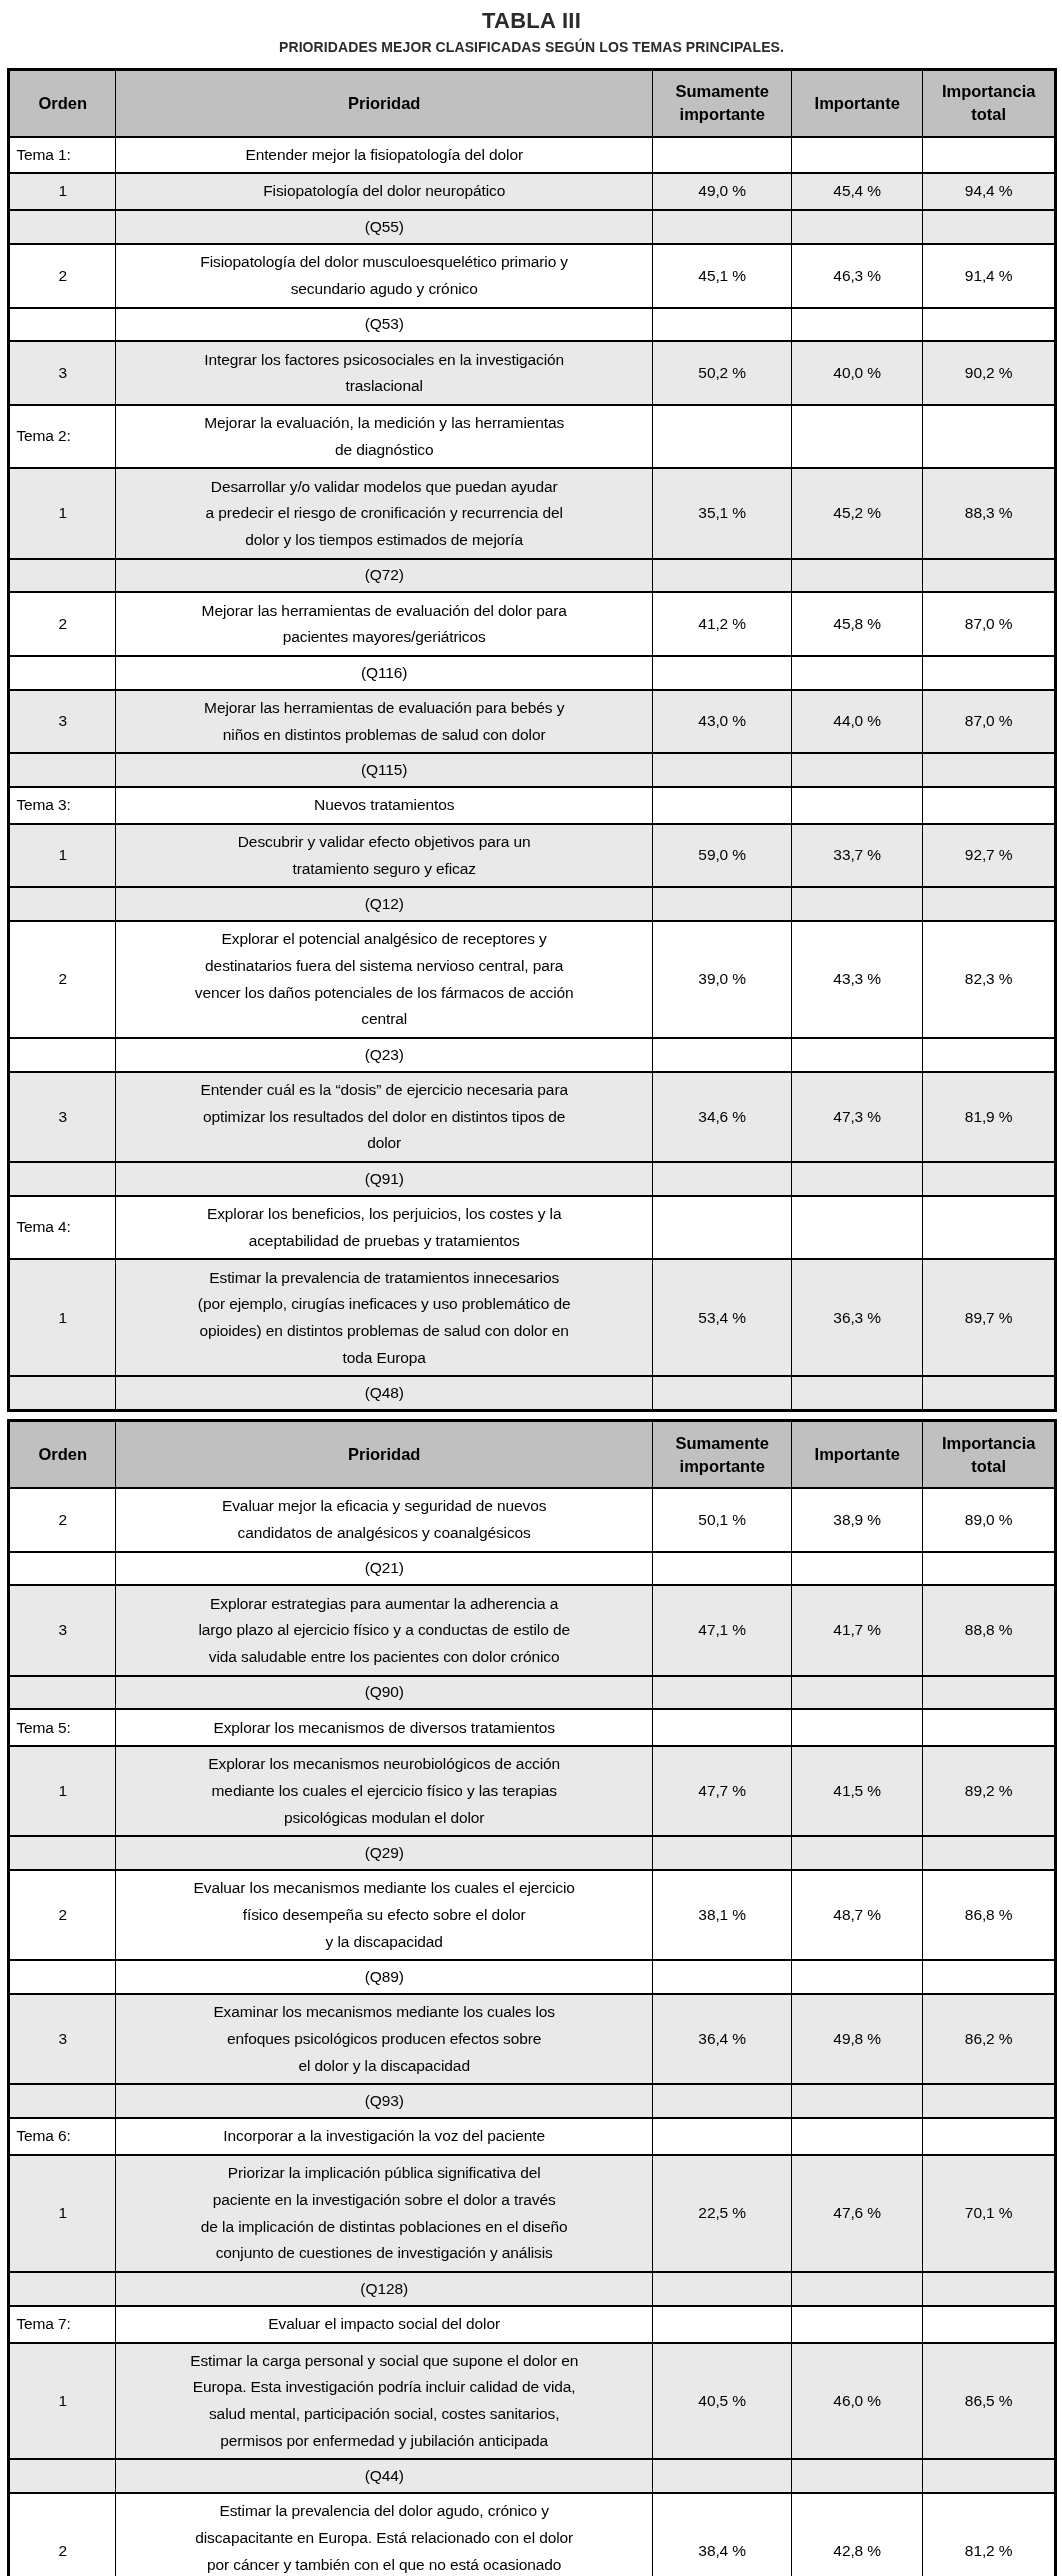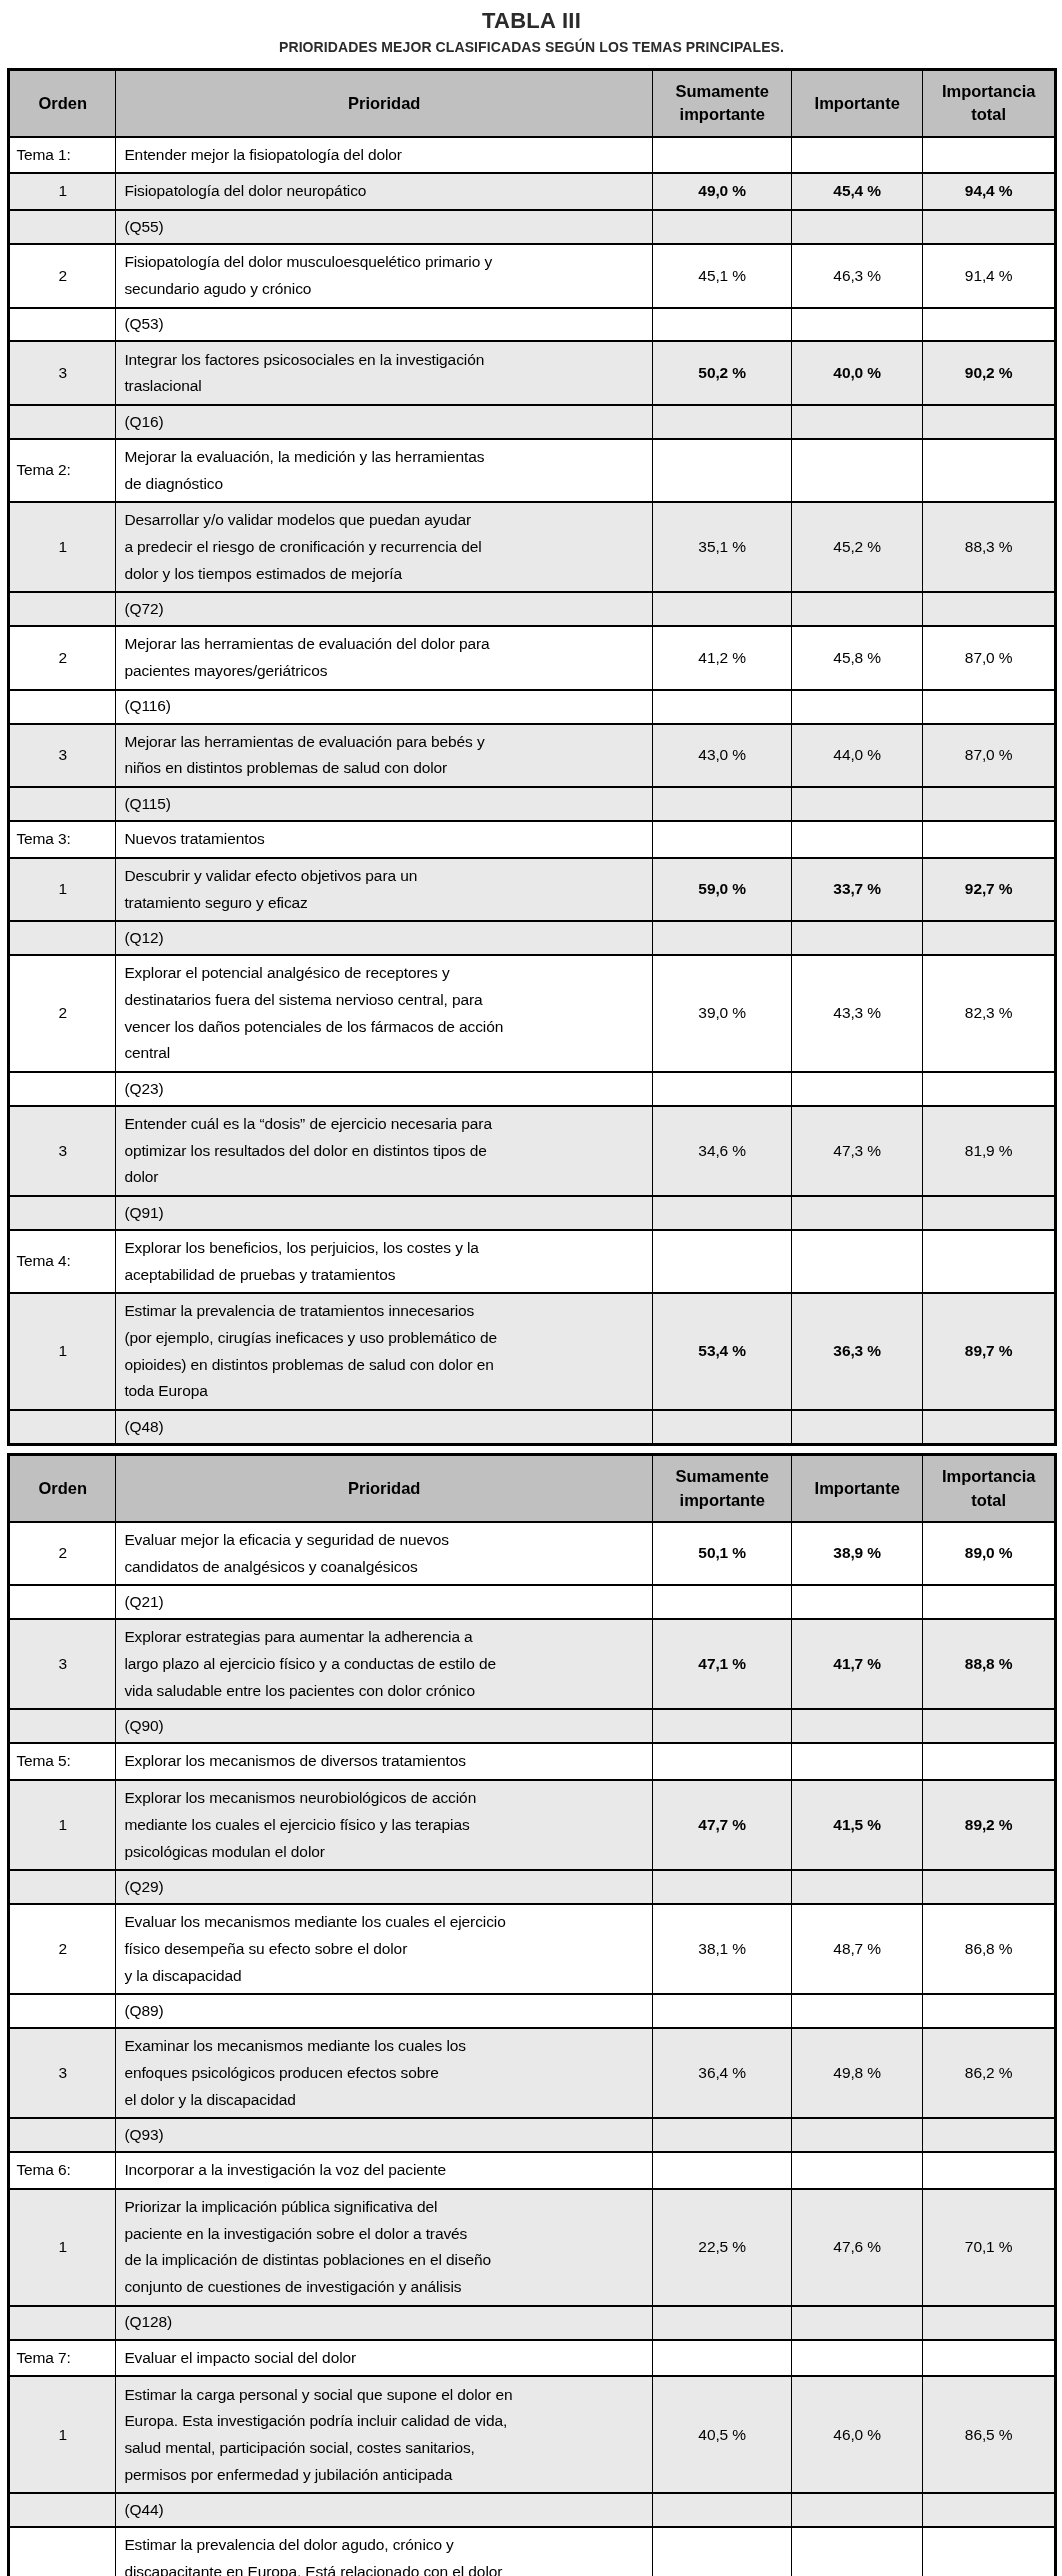--- a/index.html
+++ b/index.html
@@ -53,25 +53,25 @@
   }
   td{
     font-size:15.5px;
     line-height:1.72;
     vertical-align:middle;
     letter-spacing:-0.1px;
     background:#ffffff;
   }
   td.c-orden{text-align:center;padding:4.1px 3.1px;margin-left:48px;}
   tr.tema td.c-orden{text-align:left;padding-left:6.2px;}
-  td.c-prio{text-align:left;padding:4.1px 8.2px;white-space:pre-line;}
+  td.c-prio{text-align:center;padding:4.1px 8.2px;white-space:pre-line;}
   td.c-val{text-align:center;padding:4.1px 2.1px;}
   tr.q td{padding-top:2.6px;padding-bottom:2.6px;}
   tr.shaded td{background:#e9e9e9;}
-  tr.bold-vals td.c-val{font-weight:700;}
+  tr.bold-vals td.c-val{font-weight:400;}
 </style>
 </head>
 <body>
 
 <div class="page">
 
   <div class="title">TABLA III</div>
   <div class="subtitle">PRIORIDADES MEJOR CLASIFICADAS SEGÚN LOS TEMAS PRINCIPALES.</div>
 
   <table class="priorities seg1">
@@ -130,27 +130,20 @@
           <td class="c-val"></td>
           <td class="c-val"></td>
         </tr>
         <tr class="priority shaded bold-vals">
           <td class="c-orden">3</td>
           <td class="c-prio">Integrar los factores psicosociales en la investigación
 traslacional</td>
           <td class="c-val">50,2 %</td>
           <td class="c-val">40,0 %</td>
           <td class="c-val">90,2 %</td>
-        </tr>
-        <tr class="q shaded">
-          <td class="c-orden"></td>
-          <td class="c-prio">(Q16)</td>
-          <td class="c-val"></td>
-          <td class="c-val"></td>
-          <td class="c-val"></td>
         </tr>
         <tr class="tema">
           <td class="c-orden">Tema 2:</td>
           <td class="c-prio">Mejorar la evaluación, la medición y las herramientas
 de diagnóstico</td>
           <td class="c-val"></td>
           <td class="c-val"></td>
           <td class="c-val"></td>
         </tr>
         <tr class="priority shaded">

